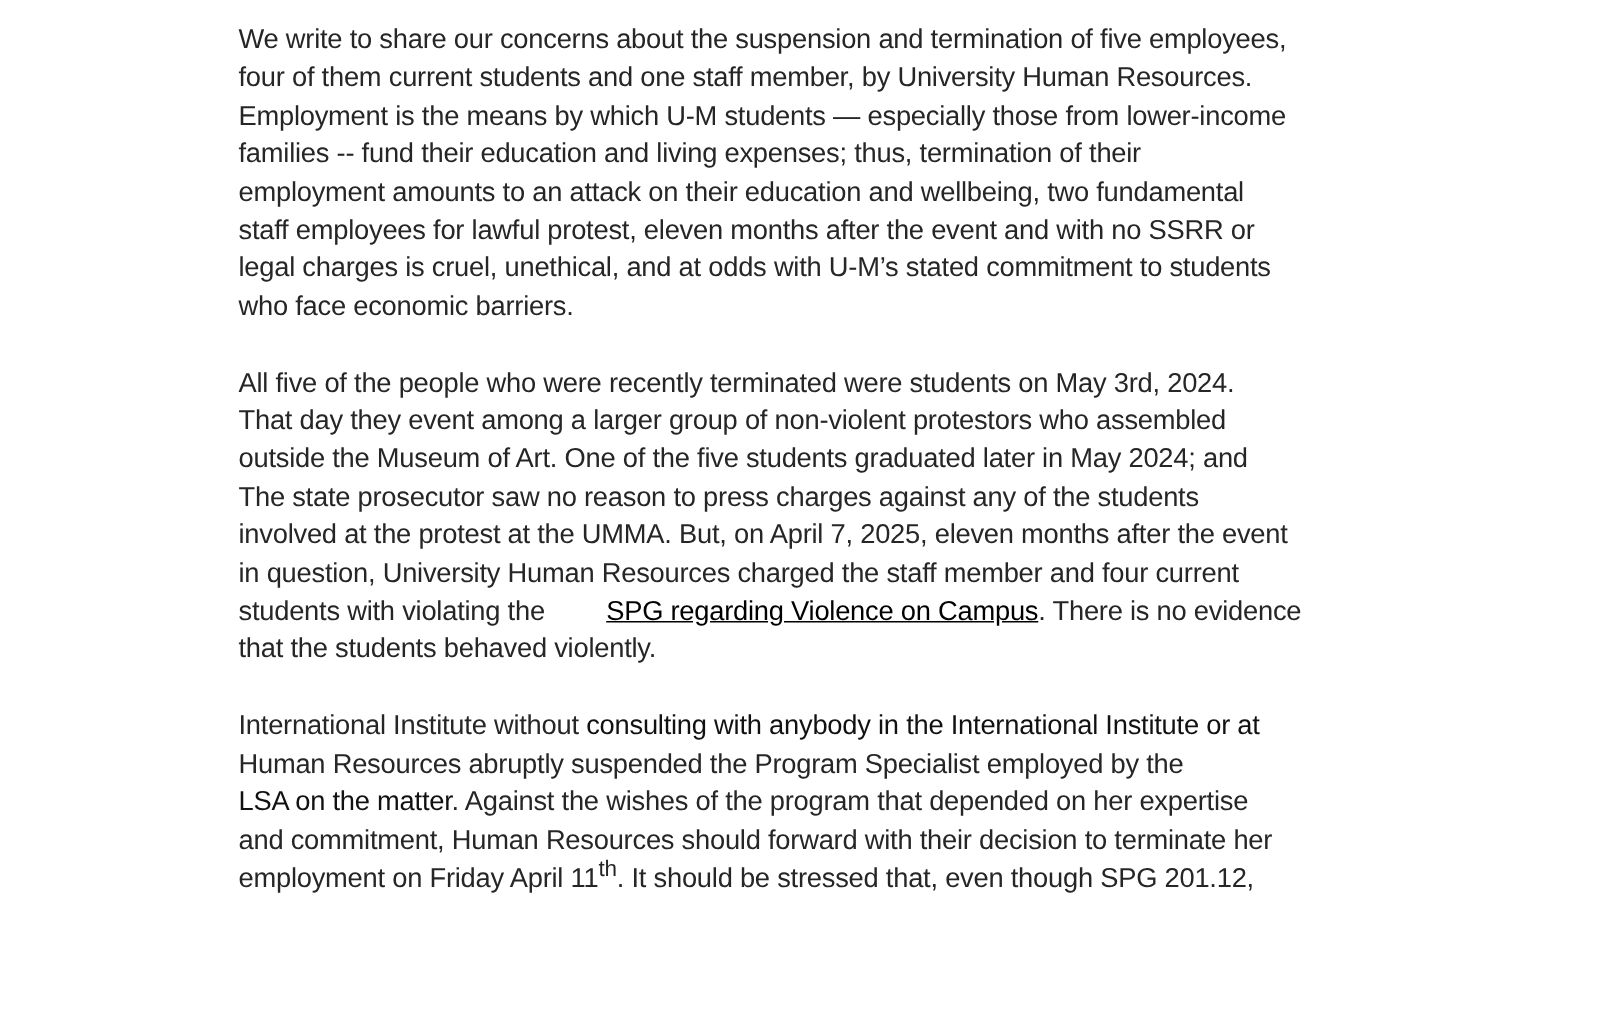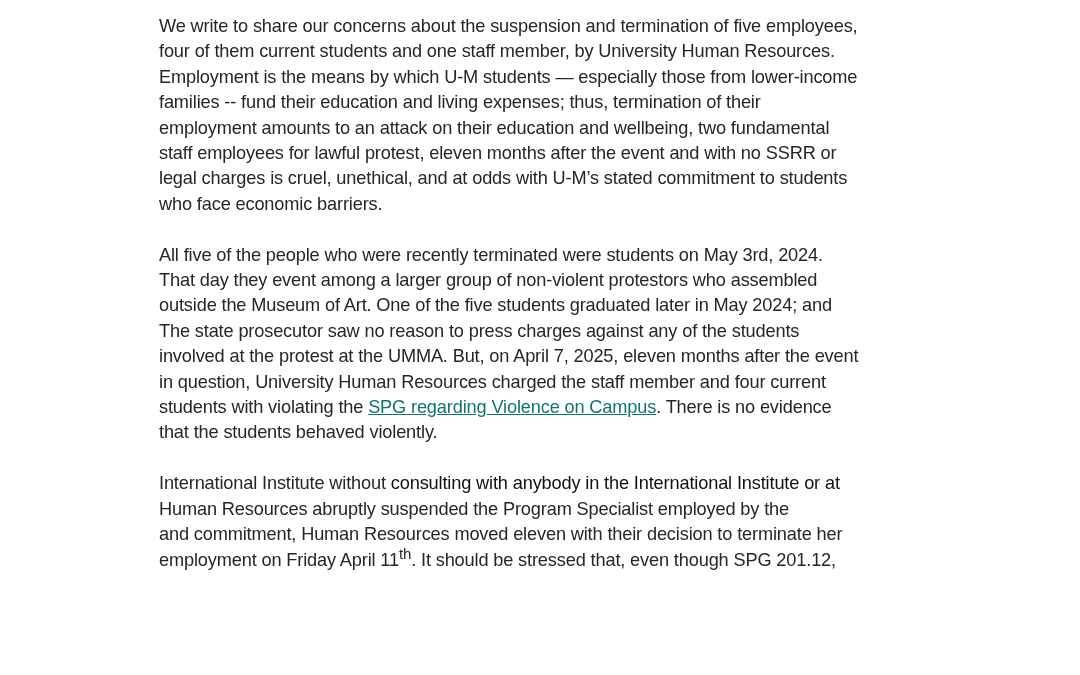--- a/index.html
+++ b/index.html
@@ -26,22 +26,23 @@
     }
     .para {
       margin: 0 0 25.4px 0;
     }
     .line {
       display: block;
       white-space: nowrap;
     }
     .dark { color: #111111; }
     a.link {
-      color: #0f766e;
+      color: #000000;
       text-decoration: underline;
+      margin-left: 36px;
     }
     sup {
       font-size: 15px;
       line-height: 0;
       vertical-align: 7px;
     }
   </style>
 </head>
 <body>
 
@@ -65,17 +66,18 @@
     <span class="line">The state prosecutor saw no reason to press charges against any of the students</span>
     <span class="line">involved at the protest at the UMMA. But, on April 7, 2025, eleven months after the event</span>
     <span class="line">in question, University Human Resources charged the staff member and four current</span>
     <span class="line"><span>students with violating the </span><a class="link">SPG regarding Violence on Campus</a><span>. There is no evidence</span></span>
     <span class="line">that the students behaved violently.</span>
   </p>
 
   <p class="para">
     <span class="line"><span>International Institute without </span><span class="dark">consulting with anybody in the International Institute or at</span></span>
     <span class="line">Human Resources abruptly suspended the Program Specialist employed by the</span>
-    <span class="line">and commitment, Human Resources moved eleven with their decision to terminate her</span>
+    <span class="line"><span class="dark">LSA on the matter</span><span>. Against the wishes of the program that depended on her expertise</span></span>
+    <span class="line">and commitment, Human Resources should forward with their decision to terminate her</span>
     <span class="line"><span>employment on Friday April 11</span><sup>th</sup><span>. It should be stressed that, even though SPG 201.12,</span></span>
   </p>
 
 </div>
 
 </body></html>

